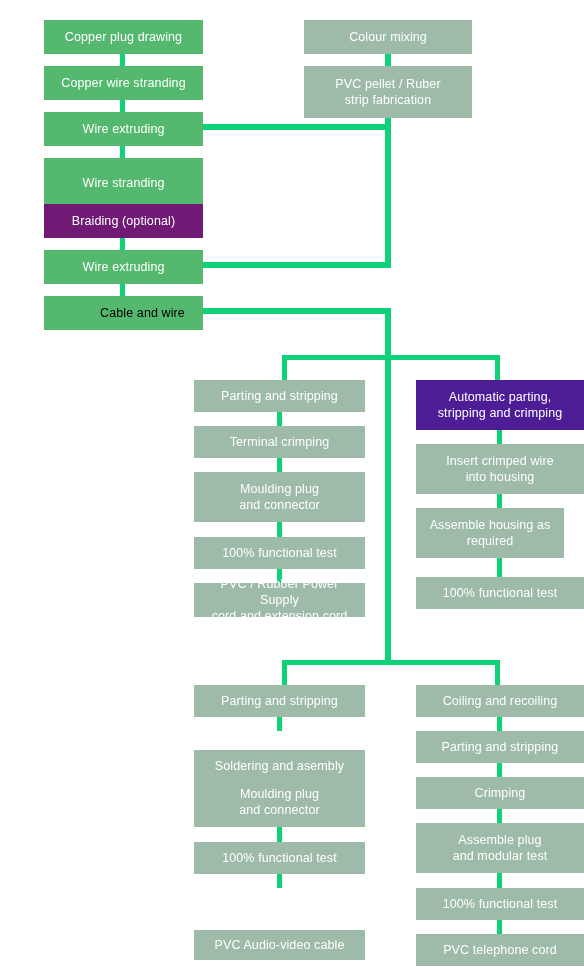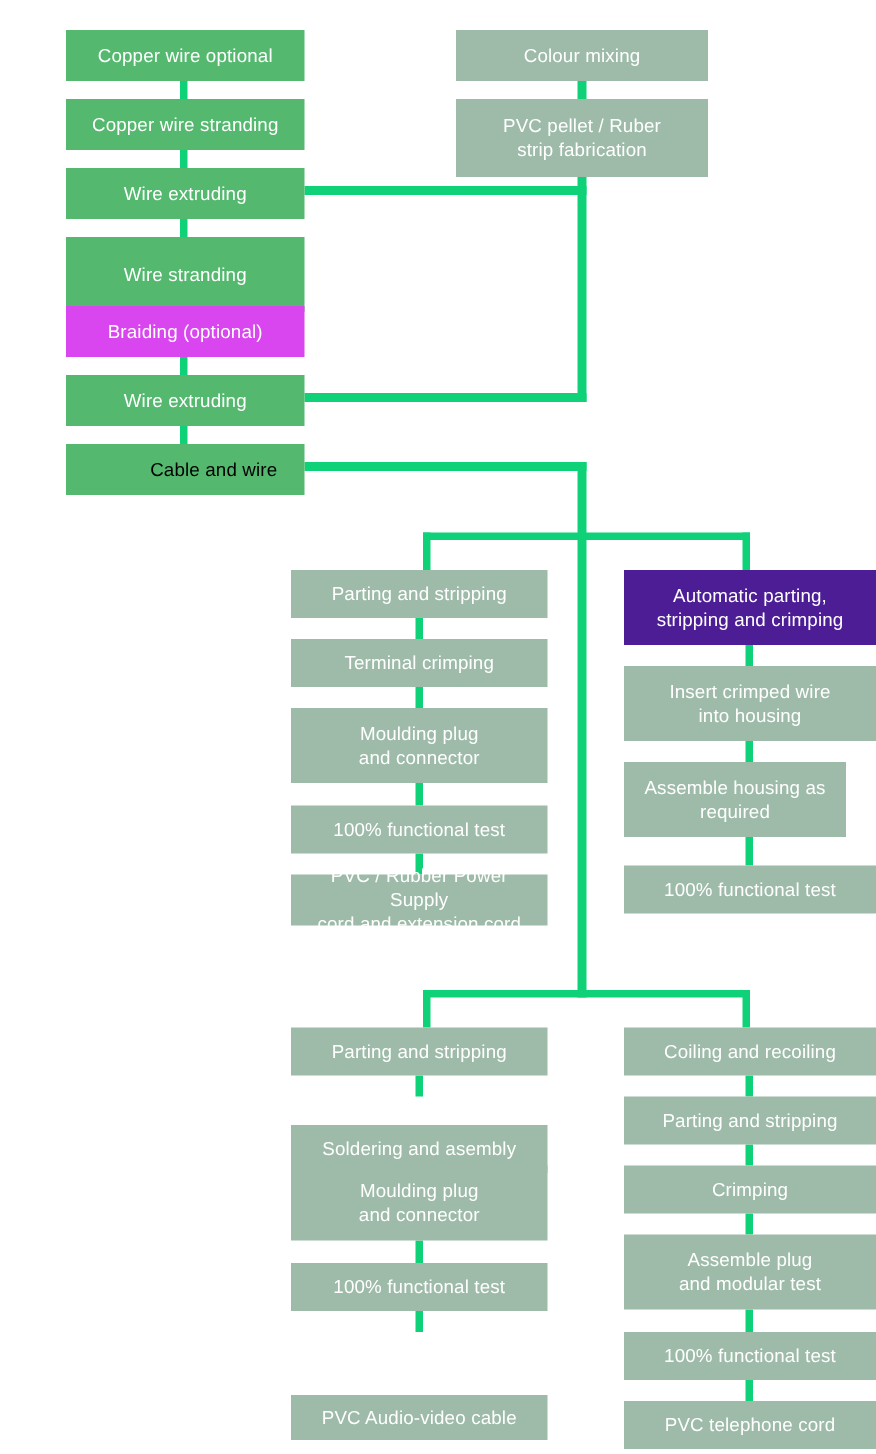--- a/index.html
+++ b/index.html
@@ -74,25 +74,25 @@
     <div class="conn" style="left: 497px; top: 558px; width: 5px; height: 19px; background: rgb(15, 209, 120);"></div>
     <div class="conn" style="left: 277px; top: 717px; width: 5px; height: 14px; background: rgb(15, 209, 120);"></div>
     <div class="conn" style="left: 277px; top: 763px; width: 5px; height: 14px; background: rgb(15, 209, 120);"></div>
     <div class="conn" style="left: 277px; top: 827px; width: 5px; height: 15px; background: rgb(15, 209, 120);"></div>
     <div class="conn" style="left: 277px; top: 874px; width: 5px; height: 14px; background: rgb(15, 209, 120);"></div>
     <div class="conn" style="left: 497px; top: 717px; width: 5px; height: 14px; background: rgb(15, 209, 120);"></div>
     <div class="conn" style="left: 497px; top: 763px; width: 5px; height: 14px; background: rgb(15, 209, 120);"></div>
     <div class="conn" style="left: 497px; top: 809px; width: 5px; height: 14px; background: rgb(15, 209, 120);"></div>
     <div class="conn" style="left: 497px; top: 873px; width: 5px; height: 15px; background: rgb(15, 209, 120);"></div>
     <div class="conn" style="left: 497px; top: 920px; width: 5px; height: 14px; background: rgb(15, 209, 120);"></div>
-    <div class="node primary" style="left: 44px; top: 20px; width: 159px; height: 34px; background: rgb(84, 185, 110); color: rgb(255, 255, 255);">Copper wire optional</div>
+    <div class="node primary" style="left: 44px; top: 20px; width: 159px; height: 34px; background: rgb(84, 185, 110); color: rgb(255, 255, 255);">Copper plug drawing</div>
     <div class="node primary" style="left: 44px; top: 66px; width: 159px; height: 34px; background: rgb(84, 185, 110); color: rgb(255, 255, 255);">Copper wire stranding</div>
     <div class="node primary" style="left: 44px; top: 112px; width: 159px; height: 34px; background: rgb(84, 185, 110); color: rgb(255, 255, 255);">Wire extruding</div>
     <div class="node primary" style="left: 44px; top: 158px; width: 159px; height: 50px; background: rgb(84, 185, 110); color: rgb(255, 255, 255);">Wire stranding</div>
-    <div class="node primary" style="left: 44px; top: 204px; width: 159px; height: 34px; background: #d946ef; color: rgb(255, 255, 255);">Braiding (optional)</div>
+    <div class="node primary" style="left: 44px; top: 204px; width: 159px; height: 34px; background: #701a75; color: rgb(255, 255, 255);">Braiding (optional)</div>
     <div class="node primary" style="left: 44px; top: 250px; width: 159px; height: 34px; background: rgb(84, 185, 110); color: rgb(255, 255, 255);">Wire extruding</div>
     <div class="node primary" style="left: 44px; top: 296px; width: 159px; height: 34px; background: rgb(84, 185, 110); color: #000000; padding-left: 44px;">Cable and wire</div>
     <div class="node secondary" style="left: 304px; top: 20px; width: 168px; height: 34px; background: rgb(157, 187, 168); color: rgb(255, 255, 255);">Colour mixing</div>
     <div class="node secondary" style="left: 304px; top: 66px; width: 168px; height: 52px; background: rgb(157, 187, 168); color: rgb(255, 255, 255);">PVC pellet / Ruber
 strip fabrication</div>
     <div class="node secondary" style="left: 194px; top: 380px; width: 171px; height: 32px; background: rgb(157, 187, 168); color: rgb(255, 255, 255);">Parting and stripping</div>
     <div class="node secondary" style="left: 194px; top: 426px; width: 171px; height: 32px; background: rgb(157, 187, 168); color: rgb(255, 255, 255);">Terminal crimping</div>
     <div class="node secondary" style="left: 194px; top: 472px; width: 171px; height: 50px; background: rgb(157, 187, 168); color: rgb(255, 255, 255);">Moulding plug
 and connector</div>
     <div class="node secondary" style="left: 194px; top: 537px; width: 171px; height: 32px; background: rgb(157, 187, 168); color: rgb(255, 255, 255);">100% functional test</div>

